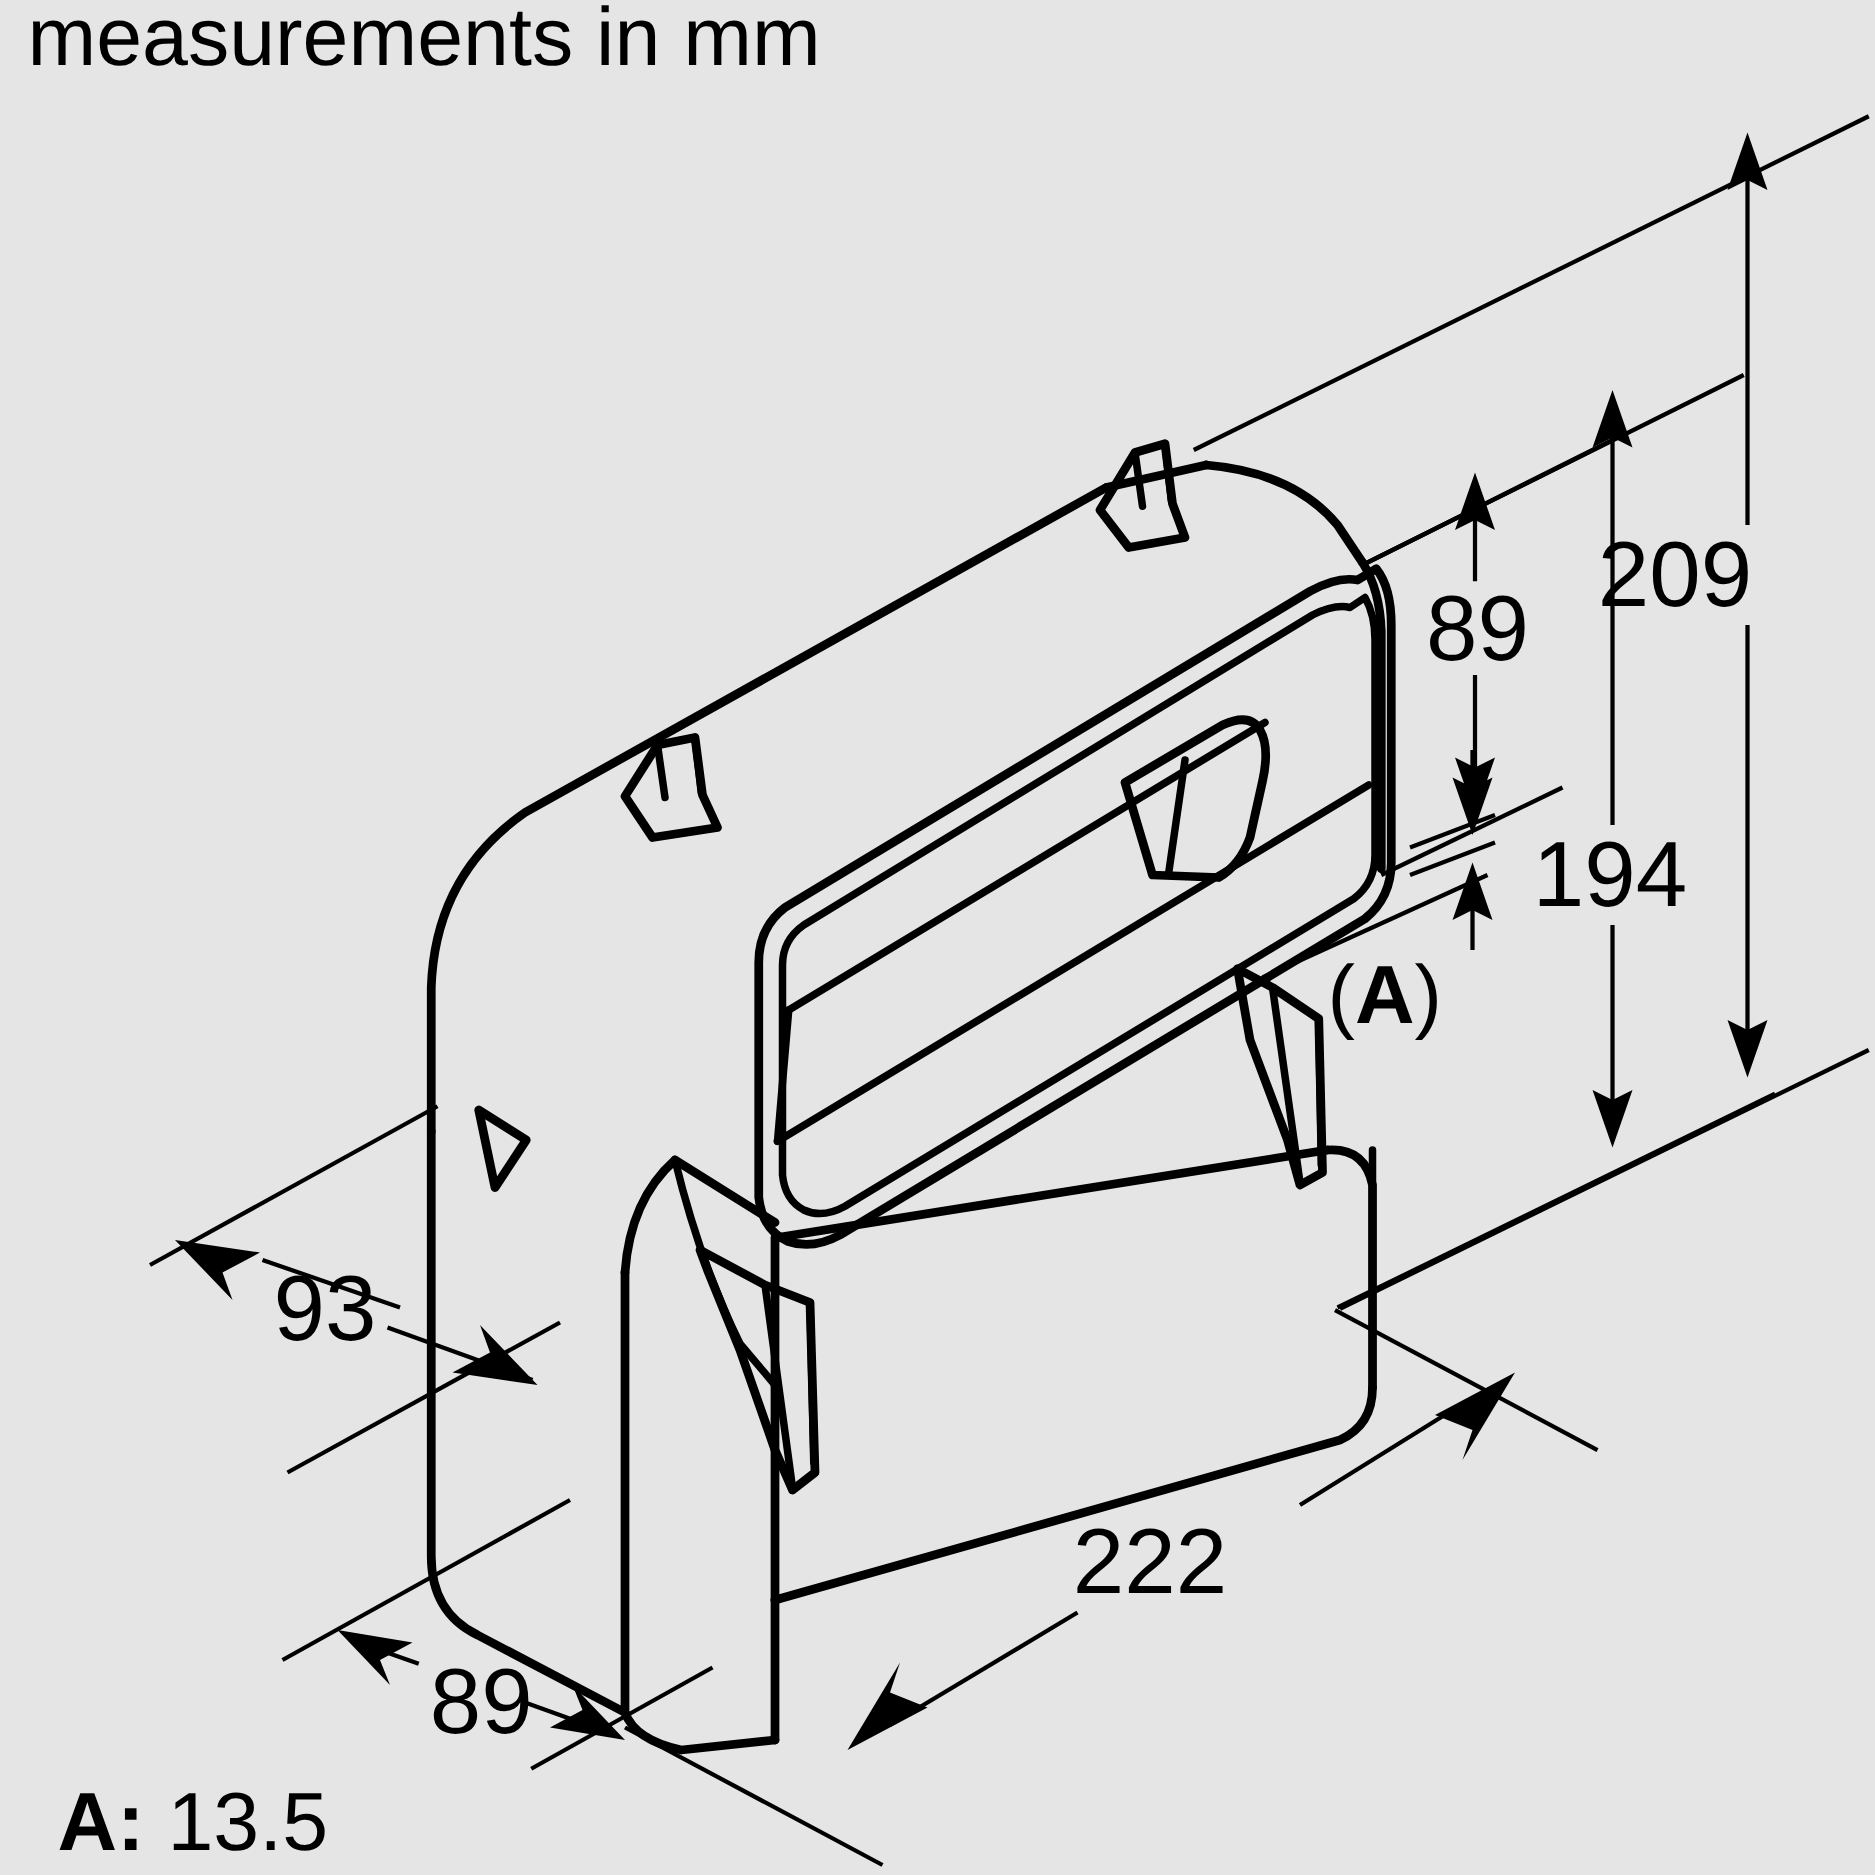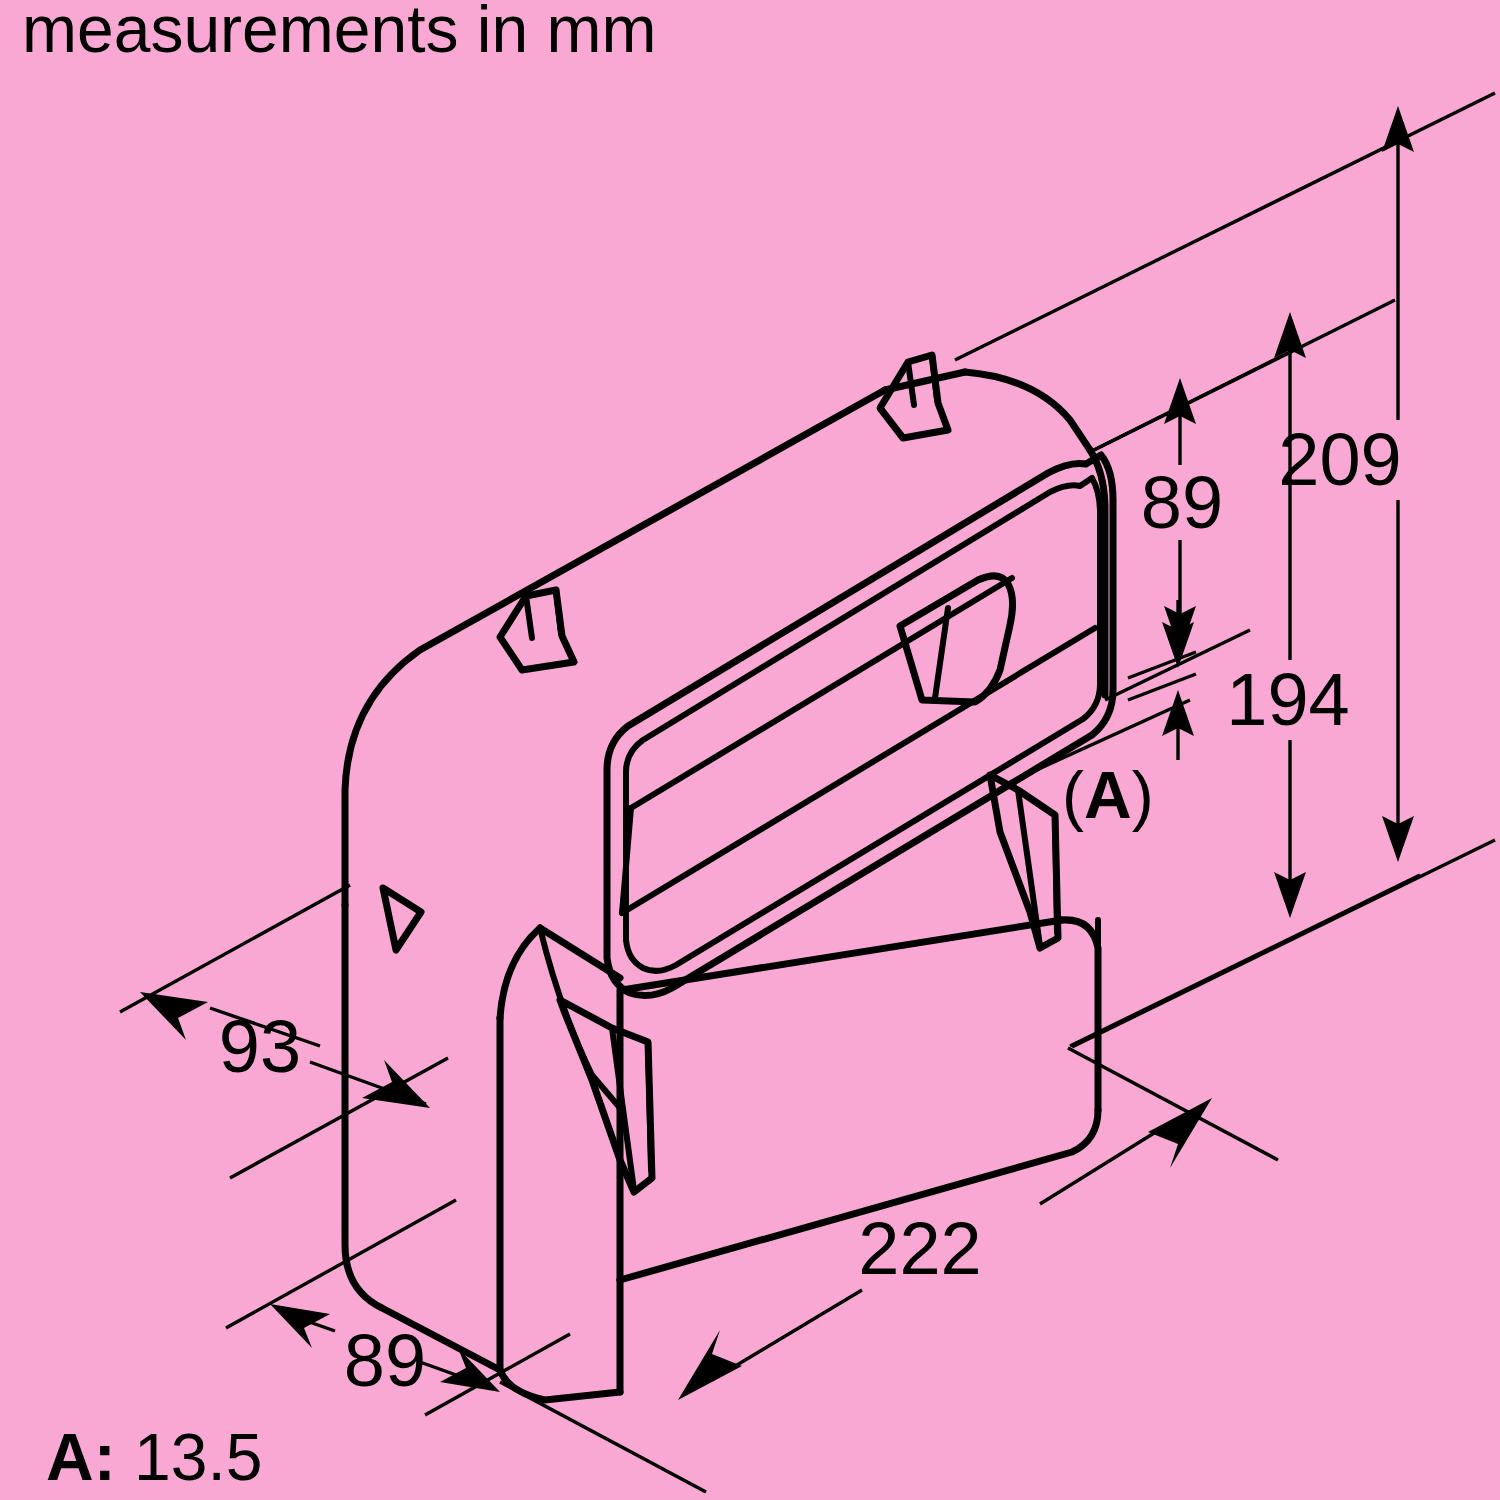--- a/index.html
+++ b/index.html
@@ -9,21 +9,21 @@
     background: #ffffff;
   }
   body {
     font-family: "Liberation Sans", sans-serif;
     color: #000000;
   }
   #sheet {
     position: relative;
     width: 1500px;
     height: 1500px;
-    background: #f9a8d4;
+    background: #e5e5e5;
     overflow: hidden;
   }
   #drawing {
     position: absolute;
     left: 0;
     top: 0;
     width: 1500px;
     height: 1500px;
   }
   .dim-text {

